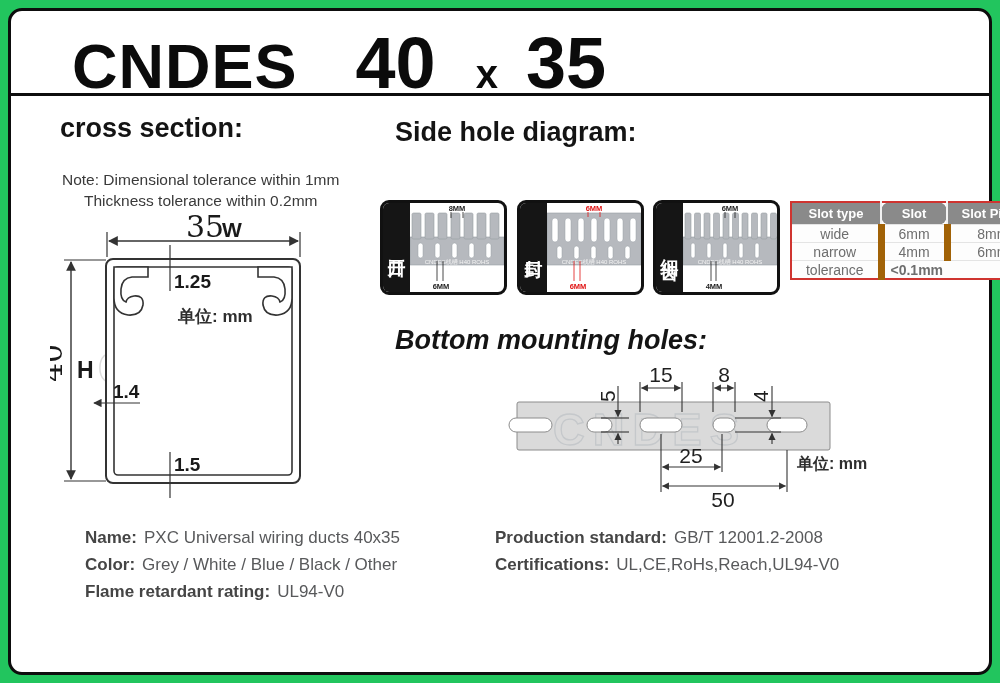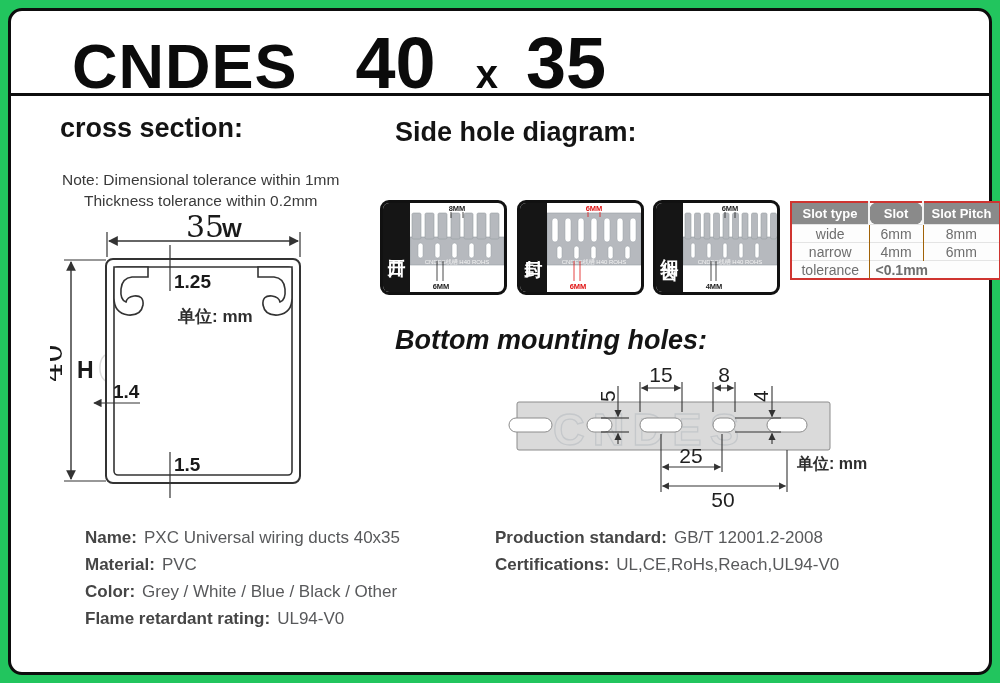--- a/index.html
+++ b/index.html
@@ -31,24 +31,24 @@
   .photo-band{position:absolute;left:0;top:0;bottom:0;width:27px;background:#151515;
               display:flex;align-items:center;justify-content:center;}
   .vtext{writing-mode:vertical-rl;text-orientation:upright;color:#fff;font-weight:bold;
          font-size:18px;letter-spacing:3px;line-height:1;}
   .duct{position:absolute;left:27px;top:0;width:94px;height:89px;}
 
   
   .slot-table{position:absolute;left:790px;top:201px;width:197px;border-collapse:collapse;
               border:2px solid #cf3430;background:#fdfdfd;table-layout:fixed;}
   .slot-table th{background:#8a8a8a;color:#fff;font-size:13px;font-weight:bold;
-                 padding:3px 1px;border-right:2px solid #f2f2f2;}
+                 padding:3px 7px;border-right:2px solid #f2f2f2;}
   .slot-table th:last-child{border-right:none;}
   .slot-table td{color:#6e6e6e;font-size:14px;text-align:center;padding:0 1px;height:17px;
-                 border-right:1px solid #a16207;border-top:1px solid #e4e4e4;}
+                 border-right:7px solid #a16207;border-top:1px solid #e4e4e4;}
   .slot-table td:last-child{border-right:none;}
   .slot-table .tol-val{text-align:left;padding-left:6px;font-weight:bold;}
   .c1{width:74px;}.c2{width:50px;border-radius:9px;}.c3{width:73px;}
 
   
   .specs{position:absolute;font-size:17px;color:#58595b;}
   .spec-line{margin-bottom:7px;white-space:nowrap;}
   .spec-label{font-weight:bold;color:#454545;margin-right:7px;}
 </style>
 </head>
@@ -279,23 +279,20 @@
     <text x="196" y="111" font-size="21" fill="#1f1f1f" text-anchor="middle">25</text>
     <text x="228" y="155" font-size="21" fill="#1f1f1f" text-anchor="middle">50</text>
     <text x="302" y="117" font-size="16" font-weight="bold" fill="#2e2e2e">单位: mm</text>
   </svg>
 
   <div class="specs" style="left:85px;top:528px;">
     <div class="spec-line">
       <span class="spec-label">Name:</span><span>PXC Universal wiring ducts 40x35</span>
     </div>
     <div class="spec-line">
-      <span class="spec-label">Material:</span><span>PVC</span>
-    </div>
-    <div class="spec-line">
       <span class="spec-label">Color:</span><span>Grey / White / Blue / Black / Other</span>
     </div>
     <div class="spec-line">
       <span class="spec-label">Flame retardant rating:</span><span>UL94-V0</span>
     </div>
   </div>
 
   <div class="specs" style="left:495px;top:528px;">
     <div class="spec-line">
       <span class="spec-label">Production standard:</span><span>GB/T 12001.2-2008</span>

